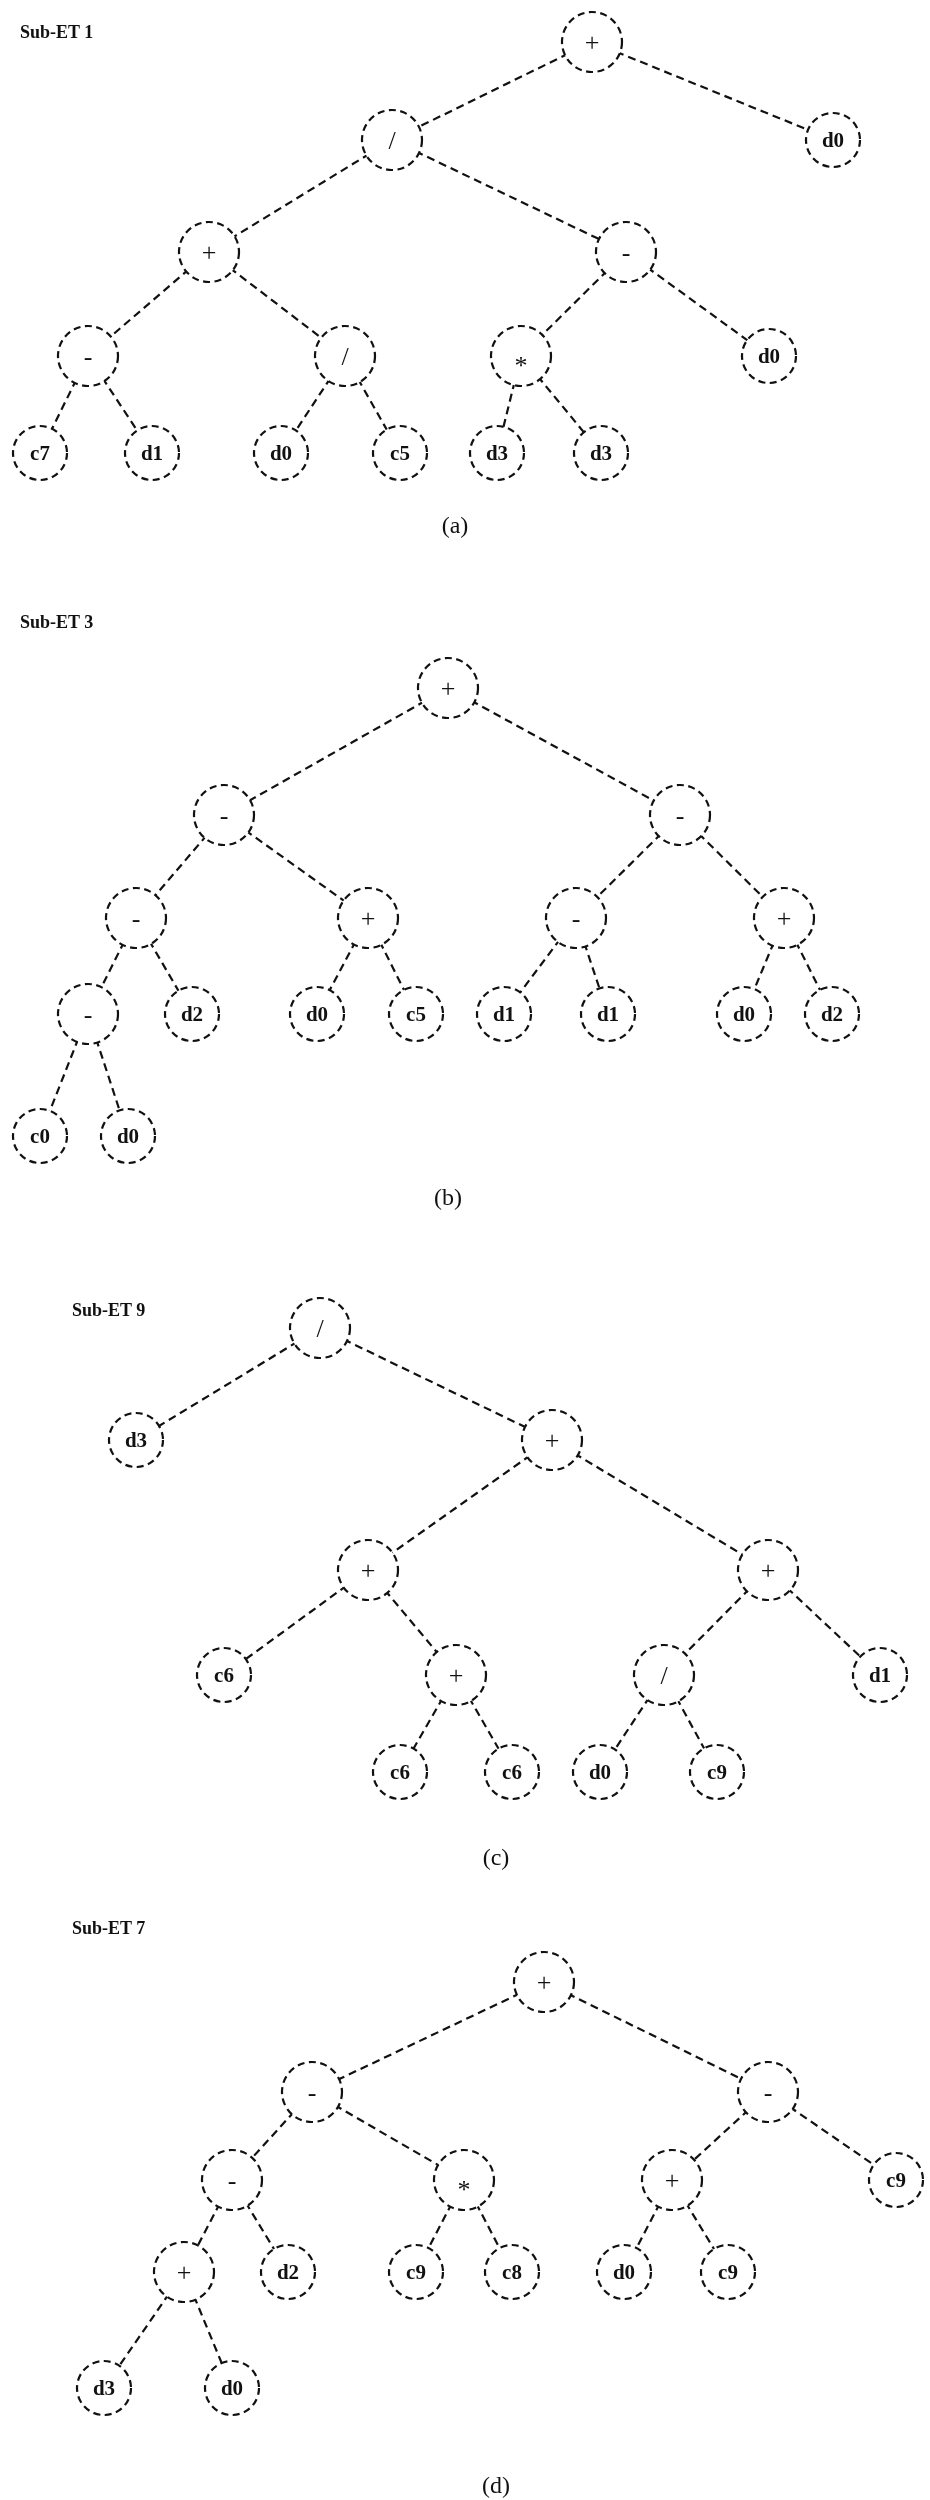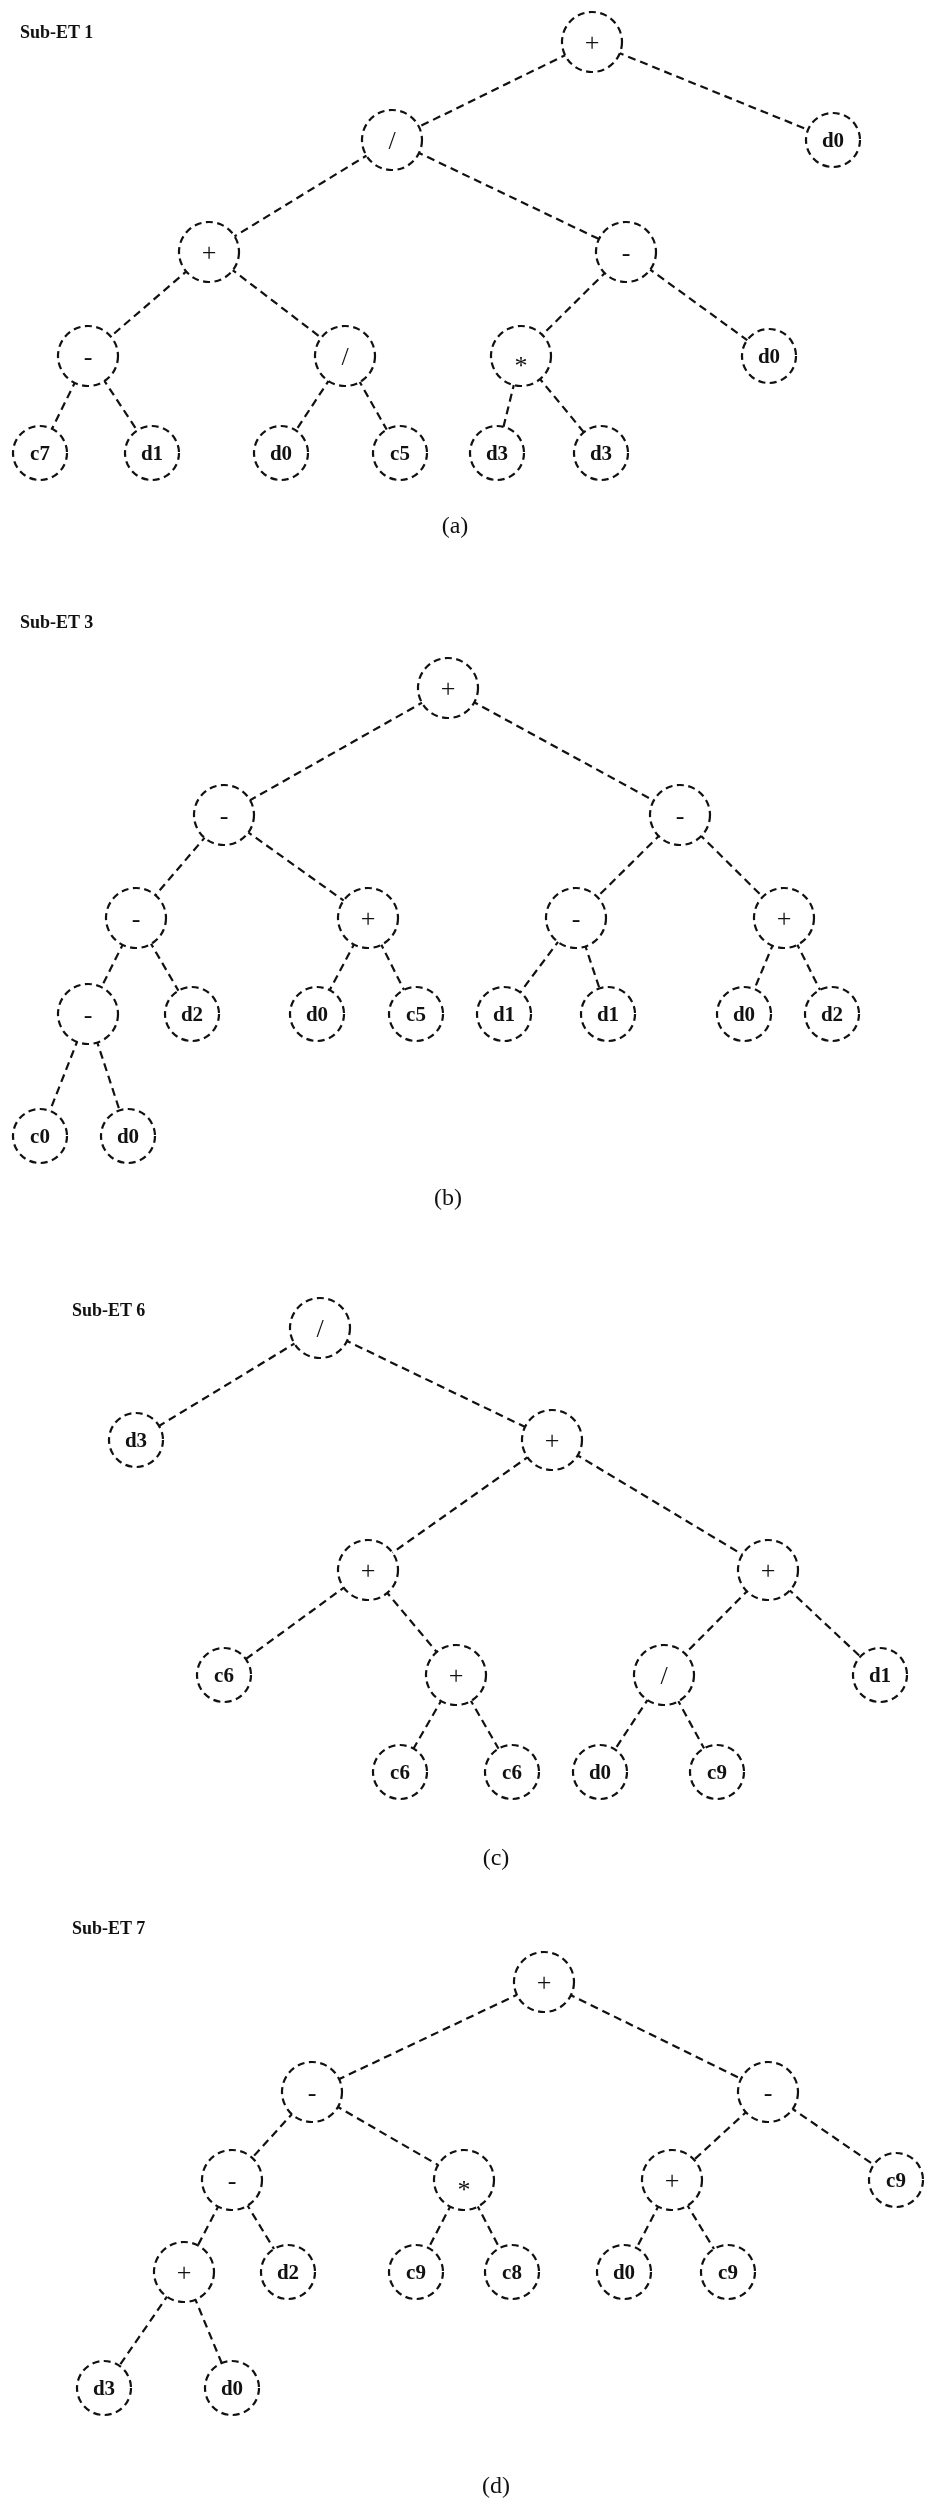--- a/index.html
+++ b/index.html
@@ -364,17 +364,17 @@
         <g>
           <circle cx="232" cy="2388" r="27" class="node-circle"></circle>
           <text x="232" y="2388" class="leaf-text">d0</text>
         </g>
       </g>
     </svg>
 <div class="tree-label" style="left: 20px; top: 22px;">Sub-ET 1</div>
     <div class="tree-caption" style="left: 455px; top: 512px;">(a)</div>
     <div class="tree-label" style="left: 20px; top: 612px;">Sub-ET 3</div>
     <div class="tree-caption" style="left: 448px; top: 1184px;">(b)</div>
-    <div class="tree-label" style="left: 72px; top: 1300px;">Sub-ET 6</div>
+    <div class="tree-label" style="left: 72px; top: 1300px;">Sub-ET 9</div>
     <div class="tree-caption" style="left: 496px; top: 1844px;">(c)</div>
     <div class="tree-label" style="left: 72px; top: 1918px;">Sub-ET 7</div>
     <div class="tree-caption" style="left: 496px; top: 2472px;">(d)</div>
   </div>
 
 </body></html>

